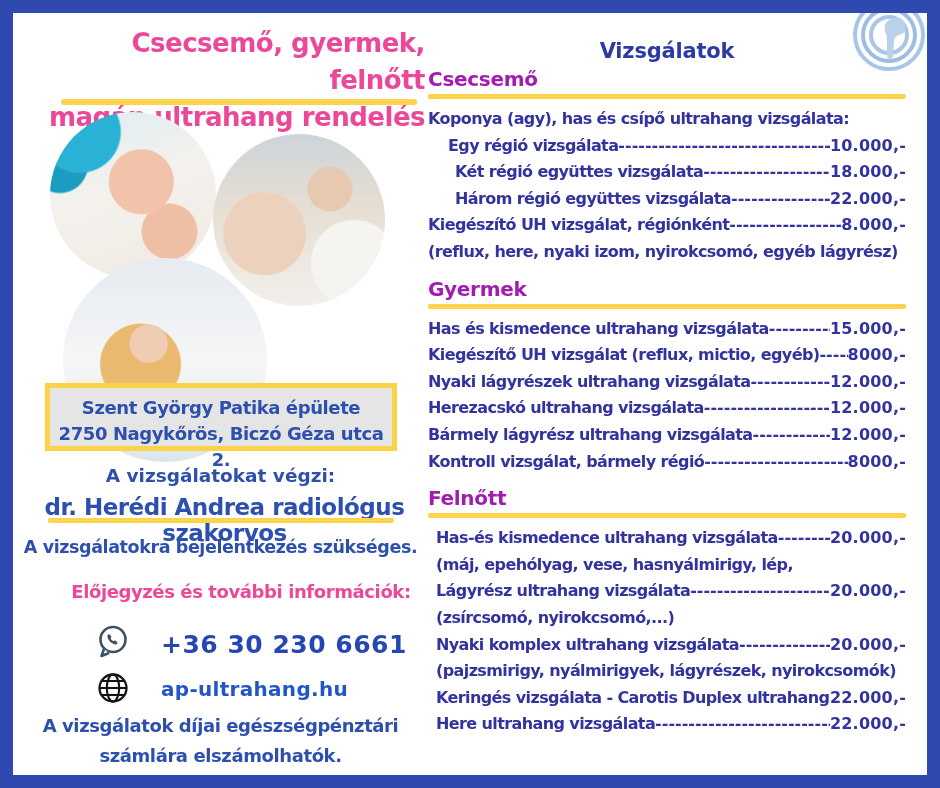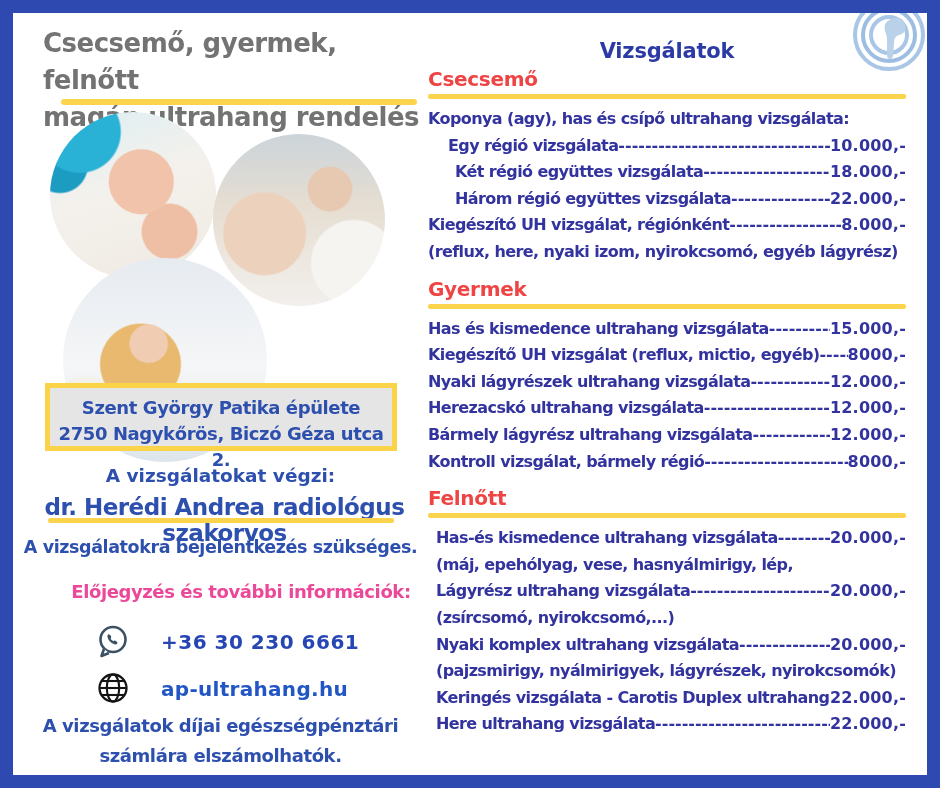--- a/index.html
+++ b/index.html
@@ -4,22 +4,22 @@
 <style>
   * { margin:0; padding:0; box-sizing:border-box; }
   body { width:940px; height:788px; font-family:"DejaVu Sans", sans-serif; background:#fff; }
   .page {
     position:relative; width:940px; height:788px; background:#fff;
     border:13px solid #2e4ab0; overflow:hidden;
   }
   
   .logo { position:absolute; right:2px; top:-16px; width:78px; height:84px; }
   
-  .title-block { position:absolute; left:30px; top:12px; width:382px; text-align:left;
-    color:#737373; font-weight:bold; font-size:26px; line-height:37px; letter-spacing:-0.5px; }
+  .title-block { position:absolute; left:30px; top:12px; width:382px; text-align:right;
+    color:#ec4899; font-weight:bold; font-size:26px; line-height:37px; letter-spacing:-0.5px; }
   .title-underline { position:absolute; left:48px; top:86px; width:356px; height:6px;
     background:#fcd34d; border-radius:3px; }
   .photo { position:absolute; border-radius:50%; overflow:hidden; }
   .photo1 { left:37px; top:99px; width:166px; height:166px;
     background:
       radial-gradient(circle at 18% 12%, #2ab2d6 0 20%, rgba(42,178,214,0) 21%),
       radial-gradient(circle at 6% 32%, #1d9cc2 0 14%, rgba(29,156,194,0) 15%),
       radial-gradient(circle at 55% 42%, #f1c3ab 0 24%, rgba(241,195,171,0) 25%),
       radial-gradient(circle at 72% 72%, #eebfa4 0 16%, rgba(238,191,164,0) 17%),
       linear-gradient(160deg, #dceef4 0%, #f4f1ec 45%, #efe9e2 100%); }
@@ -43,31 +43,31 @@
   .examiner-name { position:absolute; left:4px; top:481px; width:415px; text-align:center;
     color:#2d4fae; font-weight:bold; font-size:23px; letter-spacing:-0.5px; }
   .yellow-rule { position:absolute; left:35px; top:505px; width:346px; height:5px;
     background:#fcd34d; border-radius:2px; }
   .booking-note { position:absolute; left:0; top:524px; width:415px; text-align:center;
     color:#2d4fae; font-weight:bold; font-size:17.5px; letter-spacing:-0.4px; }
   .info-heading { position:absolute; left:0; top:568px; width:415px; text-align:center;
     color:#ec4899; font-weight:bold; font-size:18px; letter-spacing:-0.4px;padding-left:41px; }
   .contact-icon { position:absolute; left:82px; width:36px; height:36px; }
   .phone-text { position:absolute; left:148px; top:617px; color:#2646b4; font-weight:bold;
-    font-size:20px; letter-spacing:0.5px; }
+    font-size:25px; letter-spacing:0.5px; }
   .site-text { position:absolute; left:148px; top:664px; color:#2156c4; font-weight:bold;
     font-size:20px; letter-spacing:0.3px; }
   .footer-note { position:absolute; left:0; top:698px; width:415px; text-align:center;
     color:#2d4fae; font-weight:bold; font-size:18px; line-height:30px; letter-spacing:-0.4px; }
   
   .pricelist { position:absolute; left:415px; top:26px; width:478px; color:#32339e; }
   .pricelist-heading { text-align:center; font-weight:bold; font-size:21px; color:#2c3aa5;
     margin-bottom:4px; letter-spacing:-0.2px; }
   .section { margin-bottom:11px; }
-  .section-header { font-weight:bold; font-size:20px; color:#ef4444; letter-spacing:-0.3px; }
+  .section-header { font-weight:bold; font-size:20px; color:#a21caf; letter-spacing:-0.3px; }
   .section-underline { height:5px; background:#fcd34d; border-radius:2px; margin:3px 0 7px 0; }
   .item { display:flex; align-items:baseline; font-weight:bold; font-size:16px;
     line-height:26.6px; letter-spacing:-0.6px; white-space:nowrap; }
   .item .label { flex:0 0 auto; }
   .item .leader { flex:1 1 auto; overflow:hidden; min-width:0; letter-spacing:0; }
   .item .price { flex:0 0 auto; letter-spacing:0.2px; }
   .ind1 { padding-left:20px; } .ind2 { padding-left:27px; }
   .padded .item { padding-left:8px; }
 </style>
 </head>

